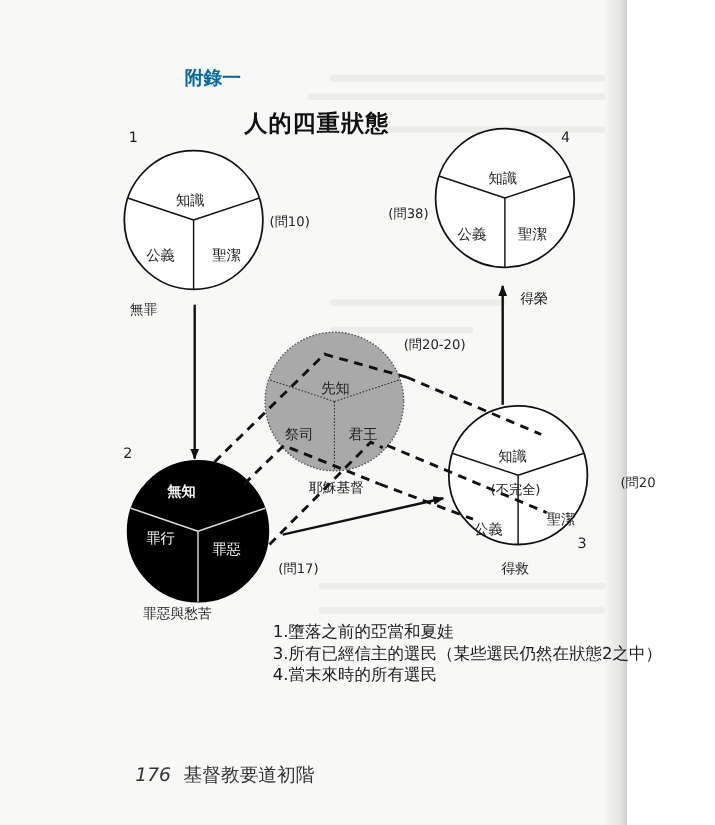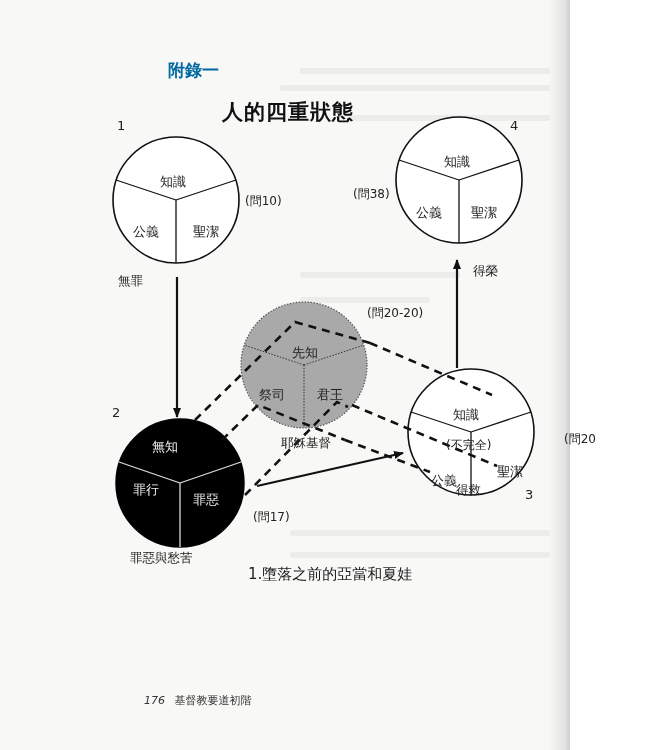--- a/index.html
+++ b/index.html
@@ -23,21 +23,21 @@
   .abs { position: absolute; white-space: nowrap; }
   .appendix { left: 120px; top: 59px; font-size: 17px; font-weight: bold; color: #0369a1; padding-left: 48px; }
   .title { left: 222px; top: 98px; font-size: 21px; font-weight: bold; color: #111; letter-spacing: 1px; }
   .num { font-size: 13px; color: #222; }
   .lbl { font-size: 12px; color: #222; }
   .seg { font-size: 13px; color: #222; margin-top: 16px; }
   .seg-w { font-size: 13px; color: #f2f2f2; }
   .caption { font-size: 12.5px; color: #222; }
   .legend { left: 248px; top: 565px; font-size: 15px; line-height: 19.5px; color: #1d1d1d; }
   .legend div { white-space: nowrap; }
-  .footer { left: 144px; top: 693px; font-size: 11px; color: #333; }
+  .footer { left: 123px; top: 693px; font-size: 17px; color: #333; }
   .footer .pg { font-style: italic; margin-right: 6px; }
   svg.diagram { position: absolute; left: 0; top: 0; }
 </style>
 </head>
 <body>
 
 <div class="page">
 
   <div class="bleed" style="left:300px;top:68px;width:250px;"></div>
   <div class="bleed" style="left:280px;top:85px;width:270px;"></div>
@@ -124,34 +124,36 @@
 <div class="abs lbl" style="left:353px;top:186px;">(問38)</div>
 <div class="abs caption" style="left:473px;top:263px;">得榮</div>
 
 <div class="abs lbl" style="left:367px;top:305px;">(問20-20)</div>
 <div class="abs seg" style="left:292px;top:328px;">先知</div>
 <div class="abs seg" style="left:259px;top:370px;">祭司</div>
 <div class="abs seg" style="left:317px;top:370px;">君王</div>
 <div class="abs caption" style="left:281px;top:435px;">耶穌基督</div>
 
 <div class="abs num" style="left:112px;top:405px;">2</div>
-<div class="abs seg-w" style="left:152px;top:438px;">無知</div>
+<div class="abs seg-w" style="left:152px;top:438px;font-weight:bold;">無知</div>
 <div class="abs seg-w" style="left:133px;top:481px;">罪行</div>
 <div class="abs seg-w" style="left:193px;top:491px;">罪惡</div>
 <div class="abs lbl" style="left:253px;top:509px;">(問17)</div>
 <div class="abs caption" style="left:130px;top:550px;">罪惡與愁苦</div>
 
 <div class="abs seg" style="left:453px;top:390px;">知識</div>
 <div class="abs lbl" style="left:446px;top:437px;">(不完全)</div>
 <div class="abs seg" style="left:431px;top:456px;">公義</div>
 <div class="abs seg" style="left:497px;top:447px;">聖潔</div>
 <div class="abs lbl" style="left:564px;top:431px;">(問20</div>
 <div class="abs num" style="left:525px;top:487px;">3</div>
-<div class="abs caption" style="left:456px;top:482px;text-align:center;">得救</div>
+<div class="abs caption" style="left:456px;top:509px;text-align:center;">得救</div>
 
 <div class="abs legend">
   <div>1.墮落之前的亞當和夏娃</div>
+  <div>3.所有已經信主的選民（某些選民仍然在狀態2之中）</div>
+  <div>4.當末來時的所有選民</div>
 </div>
 
 <div class="abs footer">
   <span class="pg">176</span>
   <span>基督教要道初階</span>
 </div>
 
 </body></html>

